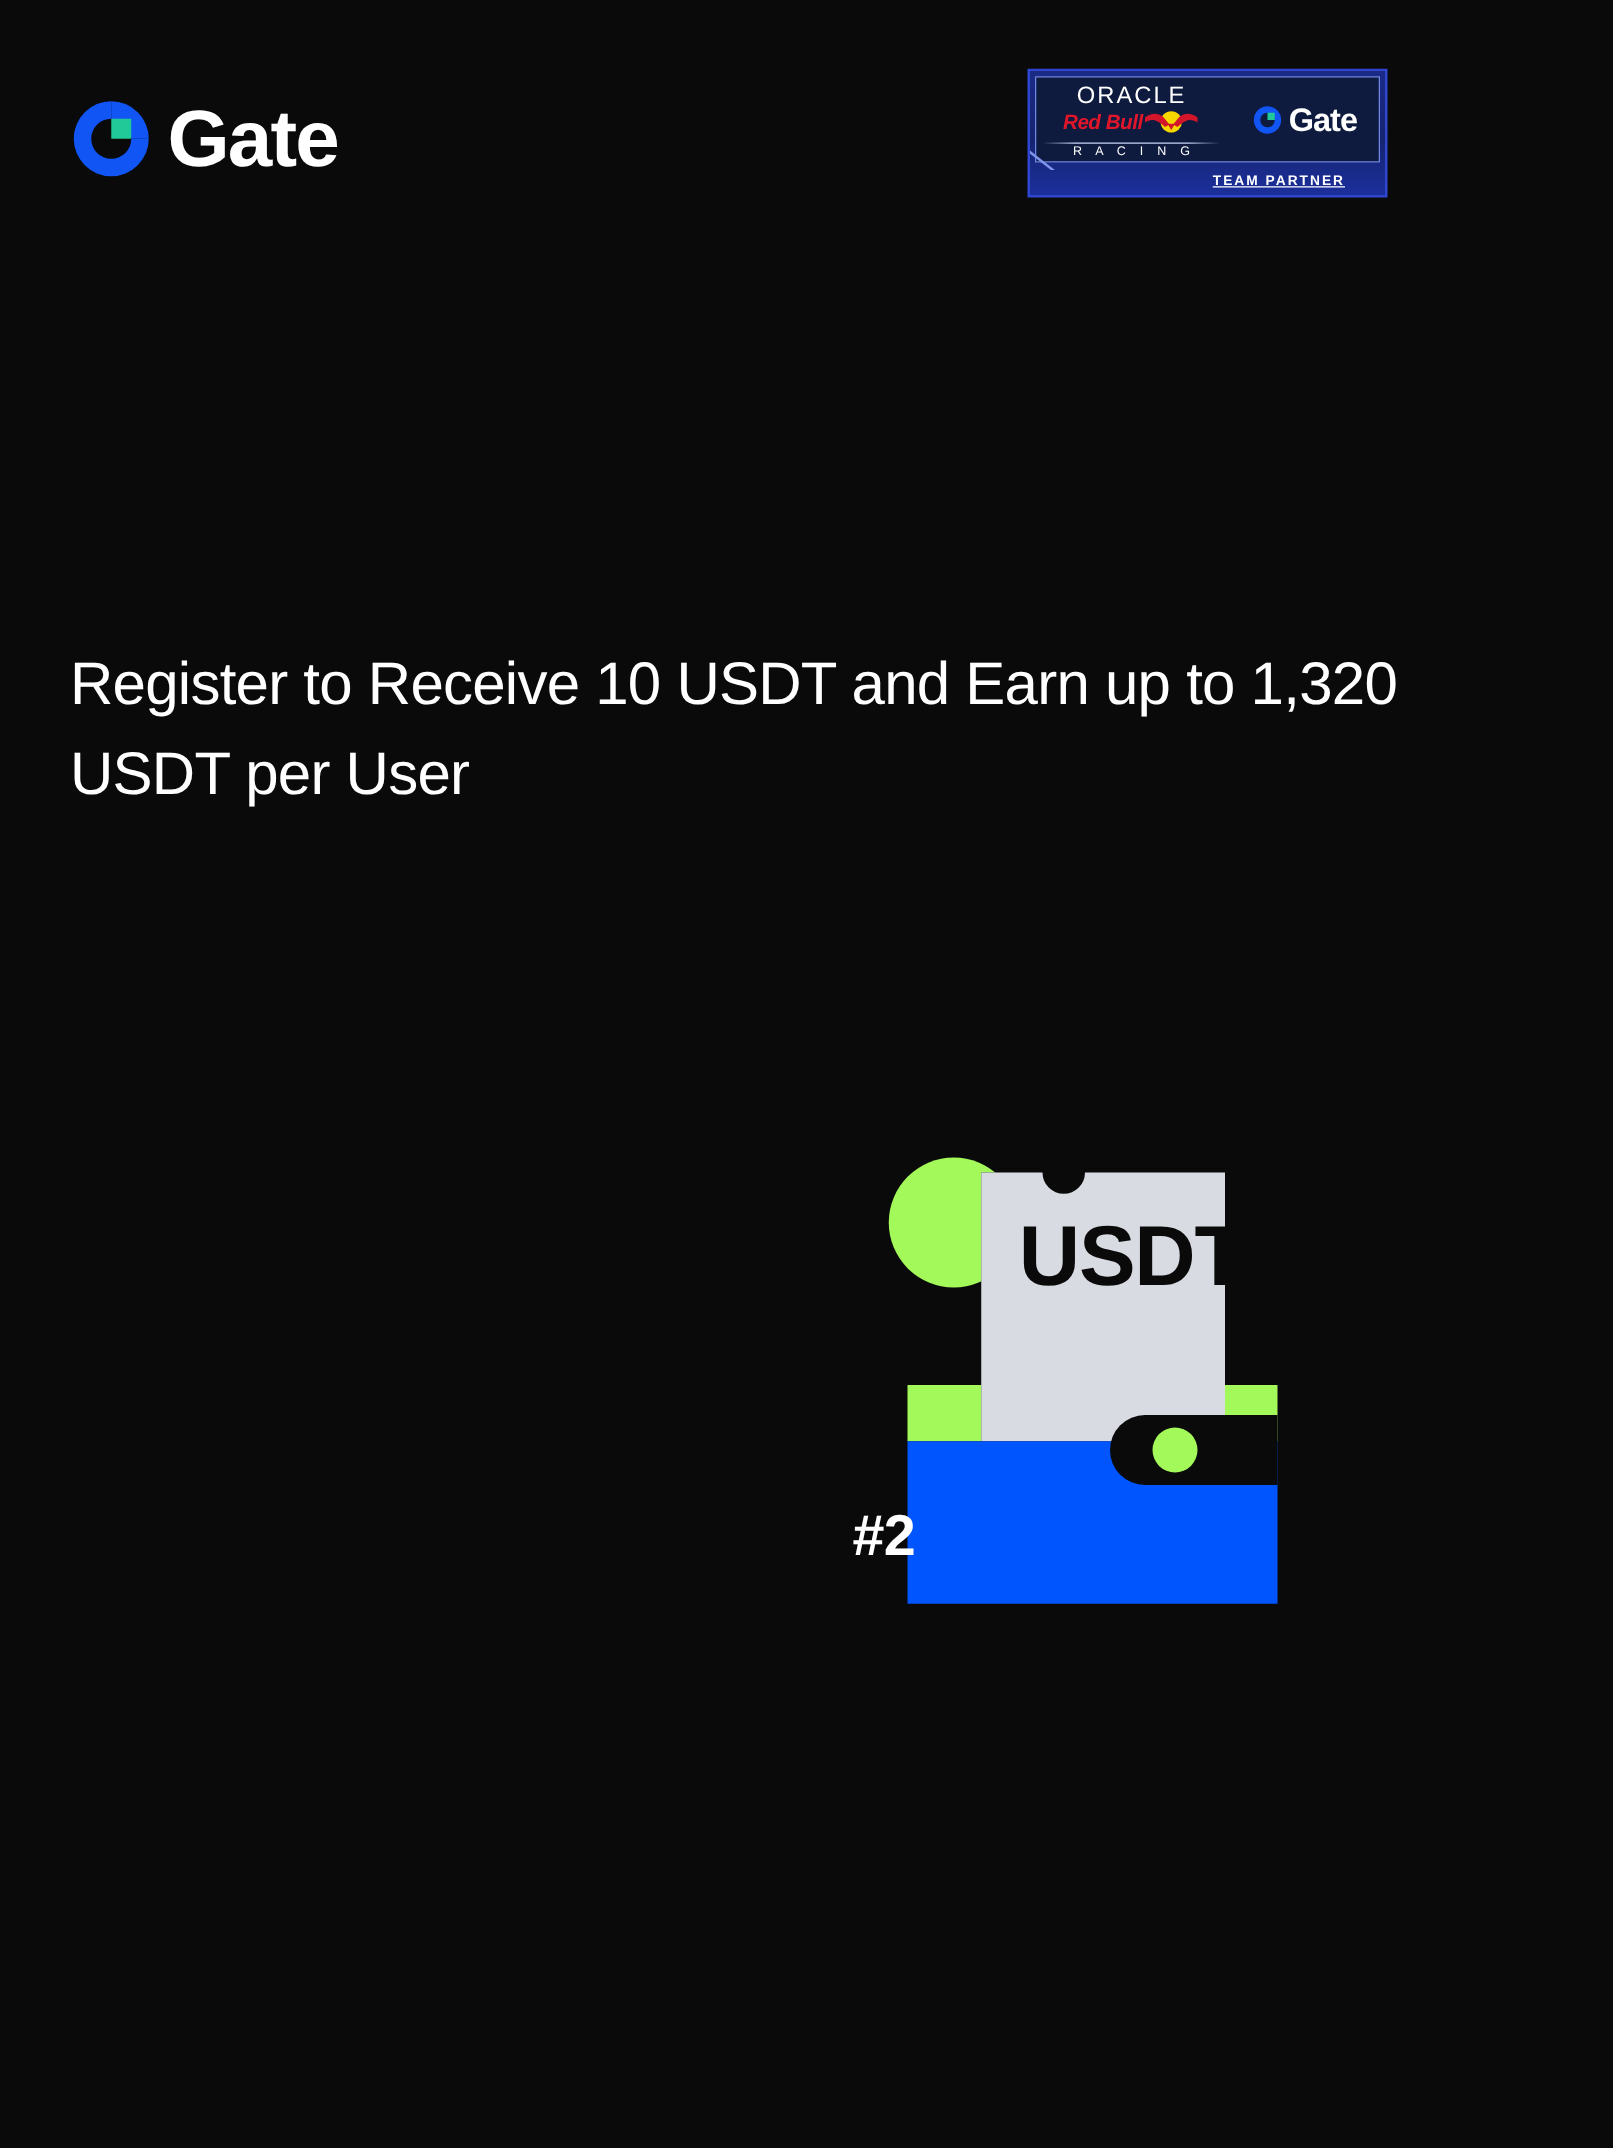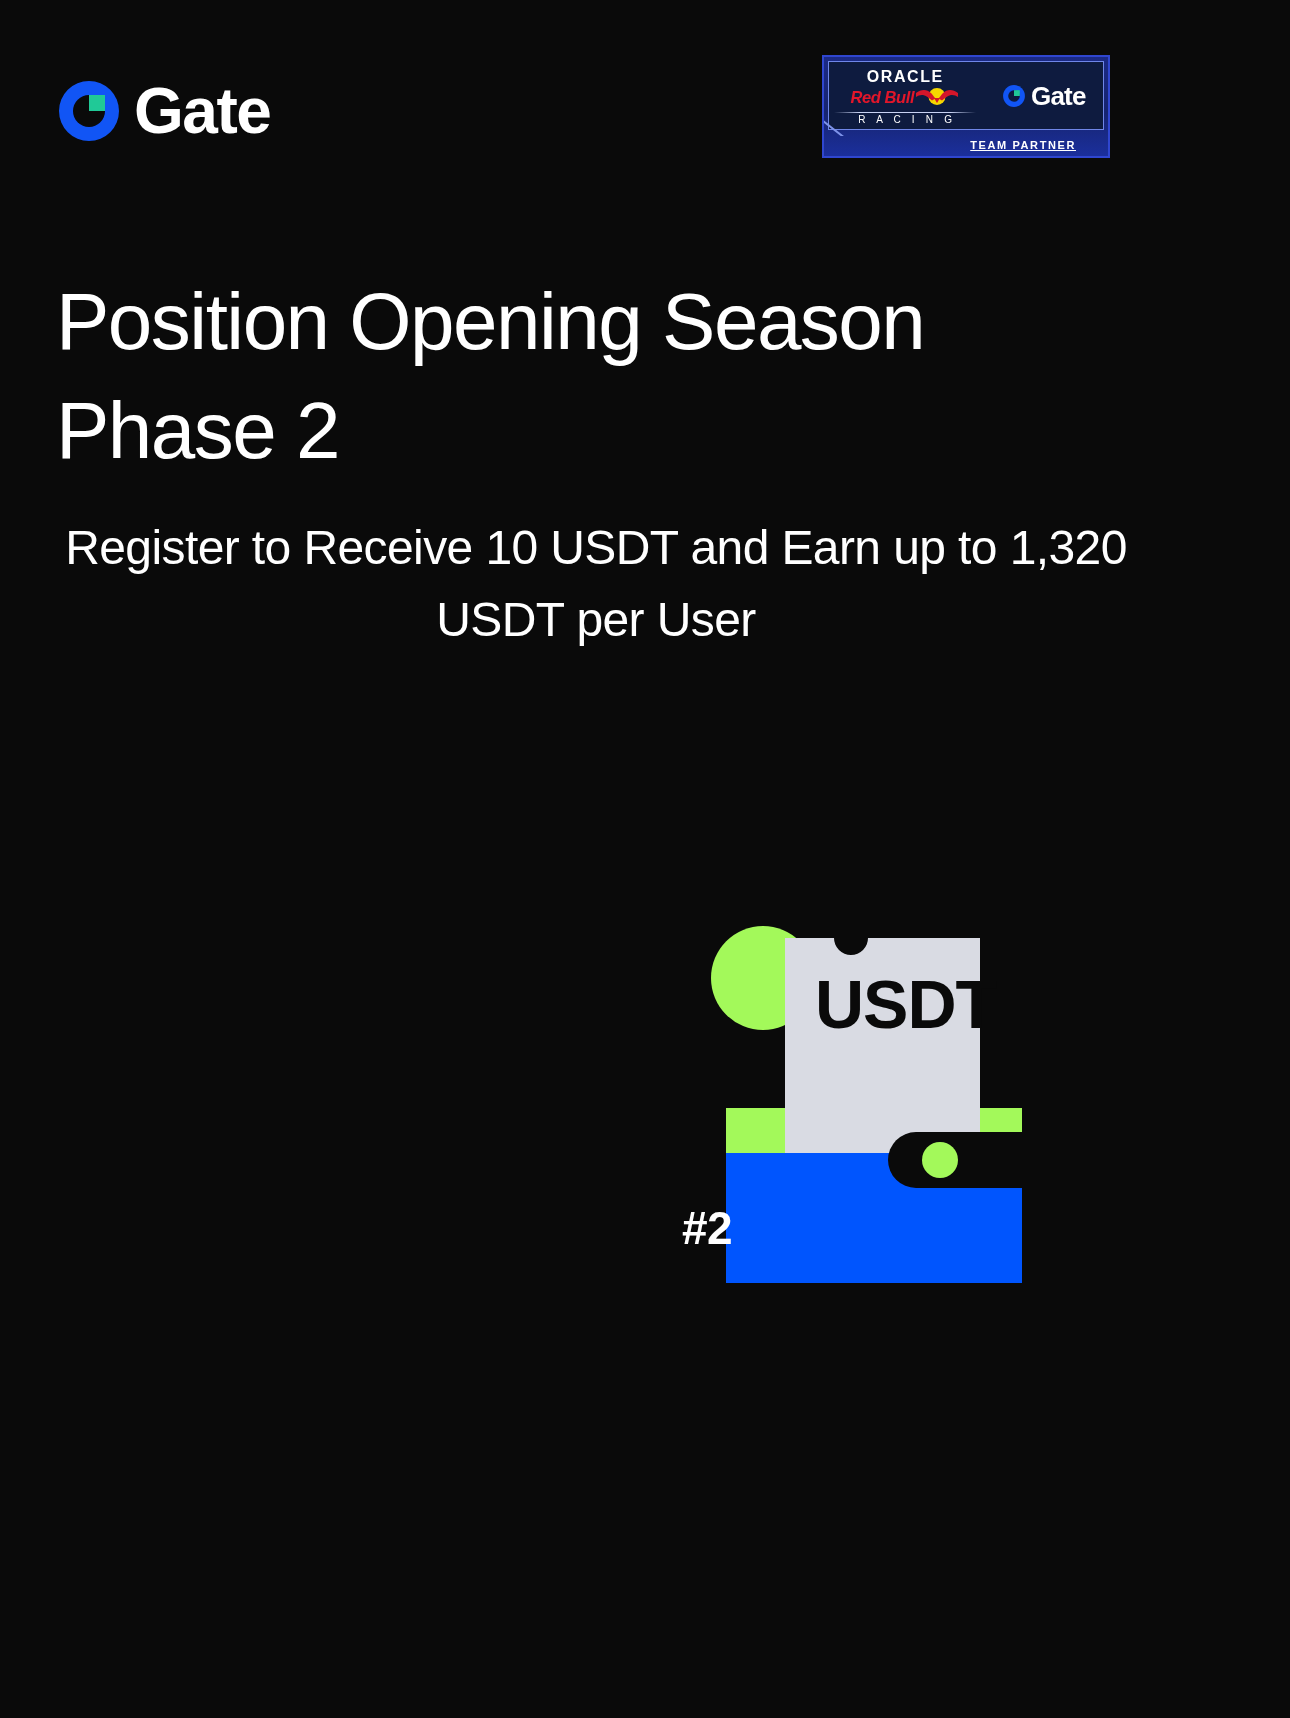--- a/index.html
+++ b/index.html
@@ -80,22 +80,22 @@
   .rbr-block {
     flex: 0 0 56%;
     display: flex;
     flex-direction: column;
     align-items: center;
     justify-content: center;
     gap: 1px;
     padding-top: 2px;
   }
   .rbr-oracle {
-    font-size: 16px;
-    font-weight: 700;
+    font-size: 19px;
+    font-weight: 400;
     letter-spacing: 1.6px;
     color: #ffffff;
     line-height: 1;
   }
   .rbr-mid {
     display: flex;
     align-items: center;
     gap: 0;
     line-height: 1;
   }
@@ -192,21 +192,20 @@
   .subhead {
     position: absolute;
     left: 56px;
     top: 512px;
     width: 1080px;
     font-size: 48px;
     font-weight: 400;
     line-height: 1.49;
     letter-spacing: -0.6px;
     color: #ffffff;
-    text-align: center;
   }
 
   
   .wallet-art {
     position: absolute;
     left: 648px;
     top: 840px;
     width: 400px;
     height: 450px;
     text-align: right;
@@ -277,21 +276,20 @@
         <span class="brand-word">Gate</span>
       </div>
     </div>
 
     <div class="badge-notch"></div>
     <div class="badge-footer">
       <span class="badge-footer-text">TEAM PARTNER</span>
     </div>
   </div>
 
-  <h1 class="headline">Position Opening Season Phase 2</h1>
   <p class="subhead">Register to Receive 10 USDT and Earn up to 1,320 USDT per User</p>
 
   <div class="wallet-art">
     <svg width="400" height="450" viewBox="0 0 400 450" xmlns="http://www.w3.org/2000/svg" aria-hidden="true">
 
       <g>
         <circle cx="115" cy="138" r="52" fill="#a3f95a"></circle>
 
         <clipPath id="cardClip">
           <rect x="137" y="98" width="195" height="214"></rect>

